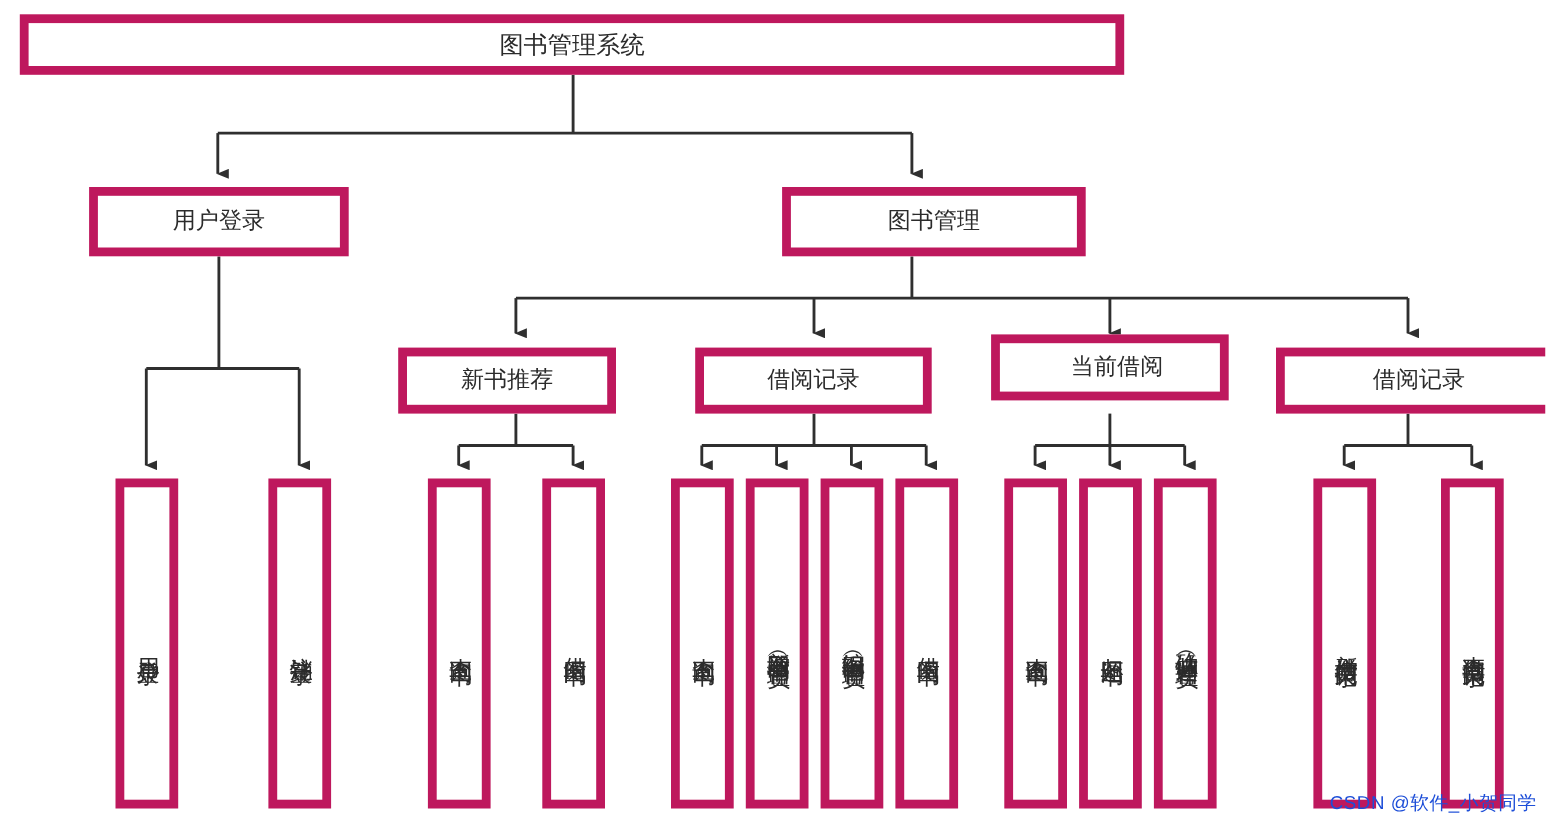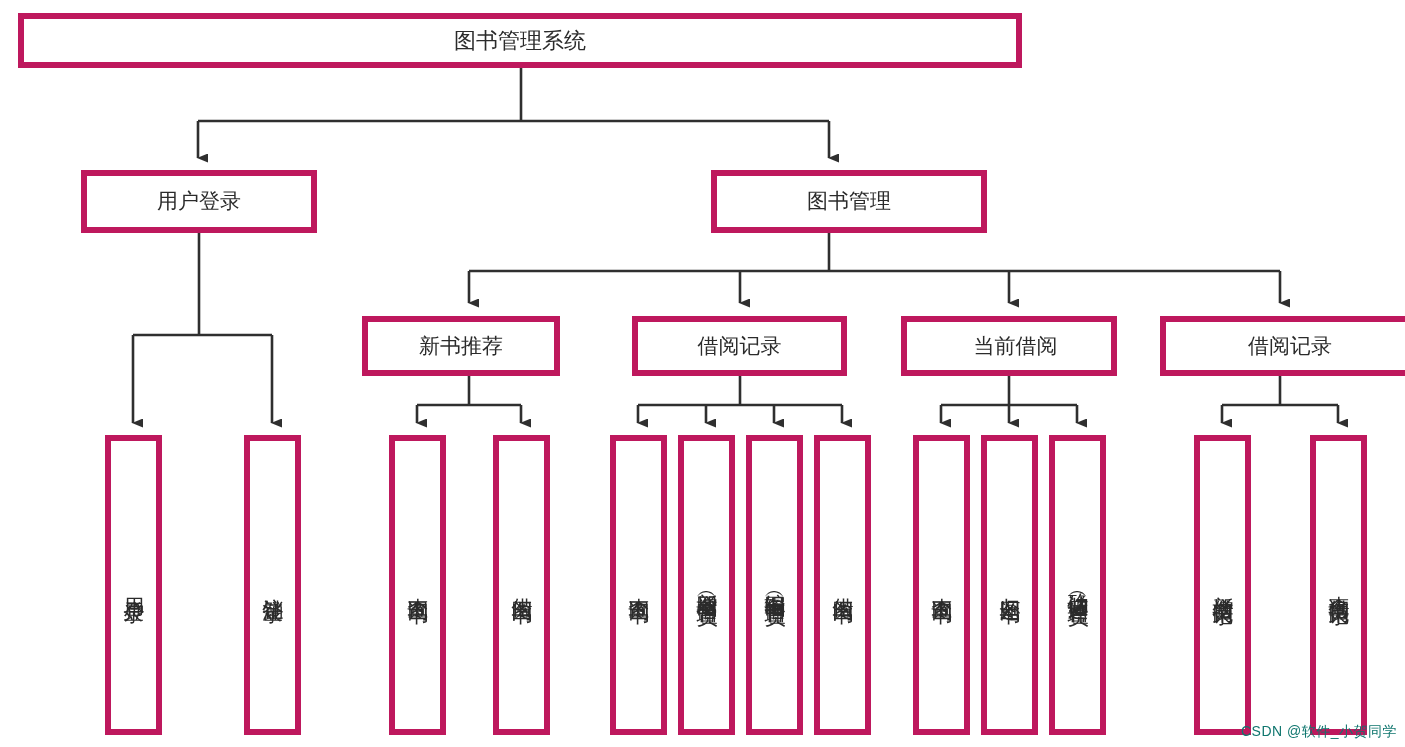--- a/index.html
+++ b/index.html
@@ -23,21 +23,21 @@
     left: 0;
     top: 0;
     width: 1405px;
     height: 747px;
     pointer-events: none;
   }
   .node-box {
     position: absolute;
     box-sizing: border-box;
     background: #ffffff;
-    border: 6px solid #be185d;
+    border: 8px solid #be185d;
     display: flex;
     align-items: center;
     justify-content: center;
     overflow: hidden;
   }
   .node-label {
     color: #2b2b2b;
     font-family: "Liberation Sans", "DejaVu Sans", sans-serif;
     line-height: 1.18;
     text-align: center;
@@ -58,22 +58,22 @@
     white-space: pre;
   }
   .leaf {
     align-items: center;
     justify-content: center;
   }
   #watermark {
     position: absolute;
     right: 8px;
     bottom: 6px;
-    font-size: 14px;
-    color: #0f766e;
+    font-size: 17px;
+    color: #1d4ed8;
     font-family: "Liberation Sans", "DejaVu Sans", sans-serif;
     letter-spacing: 0.5px;
     white-space: nowrap;
   }
 </style>
 </head>
 <body>
 
 <div id="diagram-root">
 
@@ -137,21 +137,21 @@
   <div class="node-box level-2" style="left:711px; top:170px; width:276px; height:63px;">
     <span class="node-label">图书管理</span>
   </div>
 
   <div class="node-box level-3" style="left:362px; top:316px; width:198px; height:60px;">
     <span class="node-label">新书推荐</span>
   </div>
   <div class="node-box level-3" style="left:632px; top:316px; width:215px; height:60px;">
     <span class="node-label">借阅记录</span>
   </div>
-  <div class="node-box level-3" style="left:901px; top:316px; width:216px; height:60px;padding-left:13px;">
+  <div class="node-box level-3" style="left:901px; top:304px; width:216px; height:60px;padding-left:13px;">
     <span class="node-label">当前借阅</span>
   </div>
   <div class="node-box level-3" style="left:1160px; top:316px; width:260px; height:60px;">
     <span class="node-label">借阅记录</span>
   </div>
 
   <div class="node-box leaf" style="left:105px; top:435px; width:57px; height:300px;">
     <span class="node-label">用户登录</span>
   </div>
   <div class="node-box leaf" style="left:244px; top:435px; width:57px; height:300px;">

